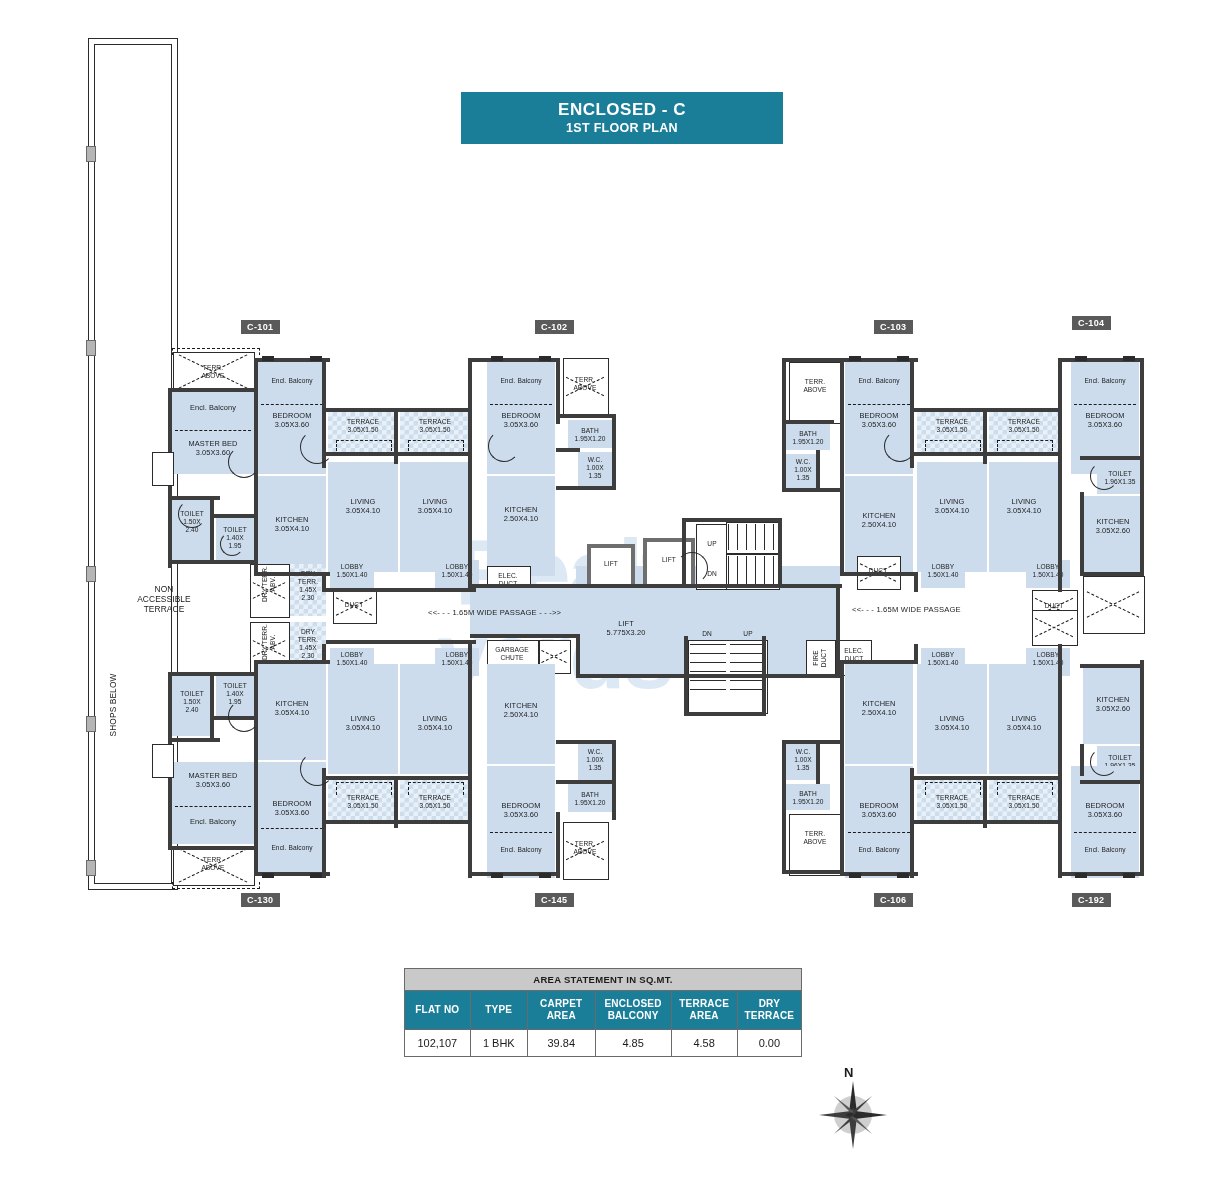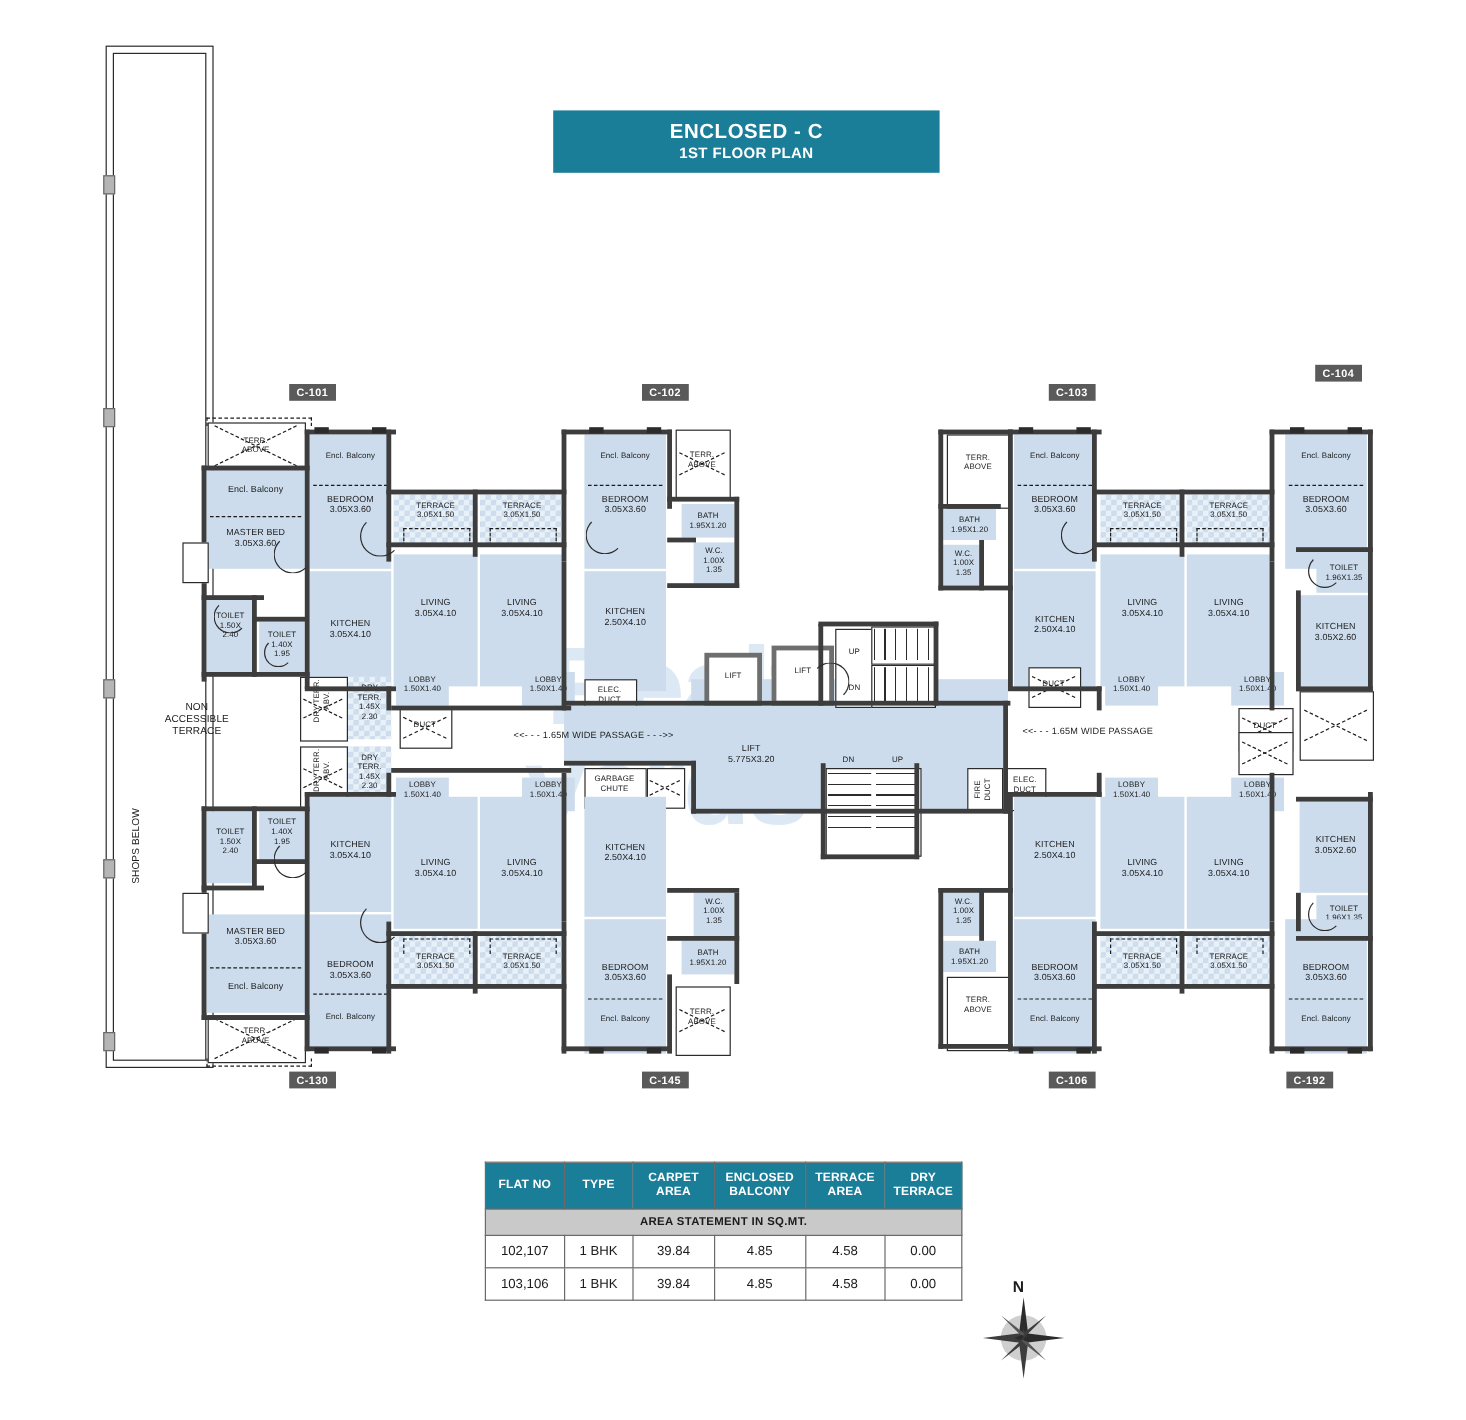--- a/index.html
+++ b/index.html
@@ -124,21 +124,21 @@
 <div class="lbl abs" style="left:118px;top:584px;width:92px;">NON
 ACCESSIBLE
 TERRACE</div>
 <div class="lbl abs rot" style="left:58px;top:700px;width:110px;">SHOPS BELOW</div>
 
 <div id="plan" class="abs">
 
   <div class="unit-tag" style="left:241px;top:320px;">C-101</div>
   <div class="unit-tag" style="left:535px;top:320px;">C-102</div>
   <div class="unit-tag" style="left:874px;top:320px;">C-103</div>
-  <div class="unit-tag" style="left:1072px;top:304px;margin-left:24px;">C-104</div>
+  <div class="unit-tag" style="left:1072px;top:316px;">C-104</div>
 
   <div class="unit-tag" style="left:241px;top:893px;">C-130</div>
   <div class="unit-tag" style="left:535px;top:893px;">C-145</div>
   <div class="unit-tag" style="left:874px;top:893px;">C-106</div>
   <div class="unit-tag" style="left:1072px;top:893px;">C-192</div>
 
   <div class="abs outline-w" style="left:173px;top:352px;width:80px;height:38px;"></div>
   <div class="xbox" style="left:175px;top:354px;width:76px;height:34px;"></div>
   <div class="abs dash-box" style="left:172px;top:348px;width:86px;height:6px;border-bottom:none;"></div>
   <div class="lbl xs abs" style="left:176px;top:364px;width:74px;">TERR.
@@ -624,46 +624,38 @@
   <div class="arc" style="left:884px;top:430px;width:30px;height:30px;"></div>
   <div class="arc" style="left:1090px;top:462px;width:26px;height:26px;"></div>
   <div class="arc" style="left:1090px;top:748px;width:26px;height:26px;"></div>
   <div class="arc2" style="left:676px;top:552px;width:30px;height:30px;"></div>
 
 </div>
 
 <table id="area-table" class="abs">
   <thead>
     <tr>
+        <td class="cap" colspan="6">AREA STATEMENT  IN  SQ.MT.</td>
+      </tr>
+    <tr>
       <th style="width:66px;">FLAT NO</th>
       <th style="width:58px;">TYPE</th>
       <th style="width:68px;white-space:pre-line;">CARPET
 AREA</th>
       <th style="width:76px;white-space:pre-line;">ENCLOSED
 BALCONY</th>
       <th style="width:66px;white-space:pre-line;">TERRACE
 AREA</th>
       <th style="width:64px;white-space:pre-line;">DRY
 TERRACE</th>
     </tr>
-    <tr>
-        <td class="cap" colspan="6">AREA STATEMENT  IN  SQ.MT.</td>
-      </tr>
   </thead>
   <tbody>
     <tr>
       <td>102,107</td>
-      <td>1 BHK</td>
-      <td>39.84</td>
-      <td>4.85</td>
-      <td>4.58</td>
-      <td>0.00</td>
-    </tr>
-    <tr>
-      <td>103,106</td>
       <td>1 BHK</td>
       <td>39.84</td>
       <td>4.85</td>
       <td>4.58</td>
       <td>0.00</td>
     </tr>
   </tbody>
 </table>
 
 <div id="compass" class="abs">

